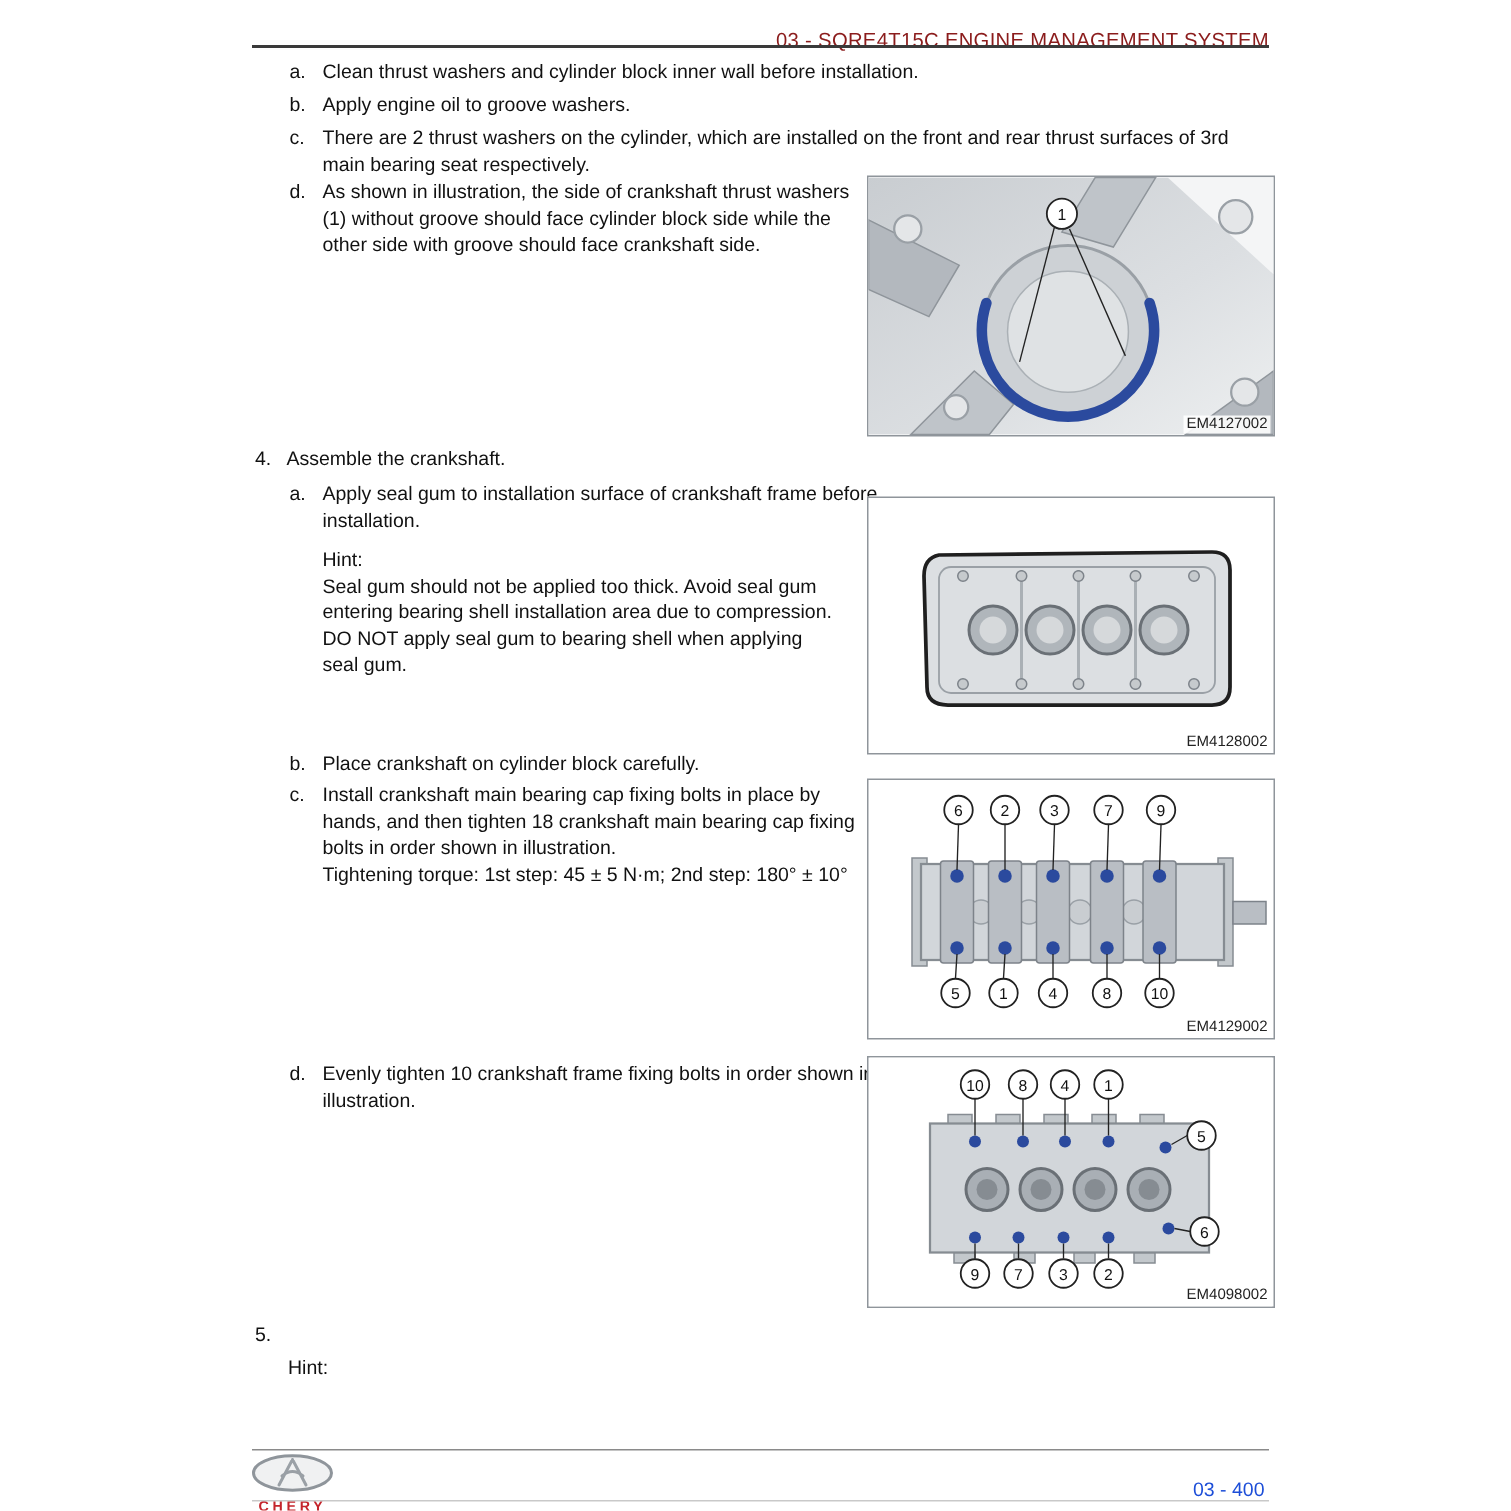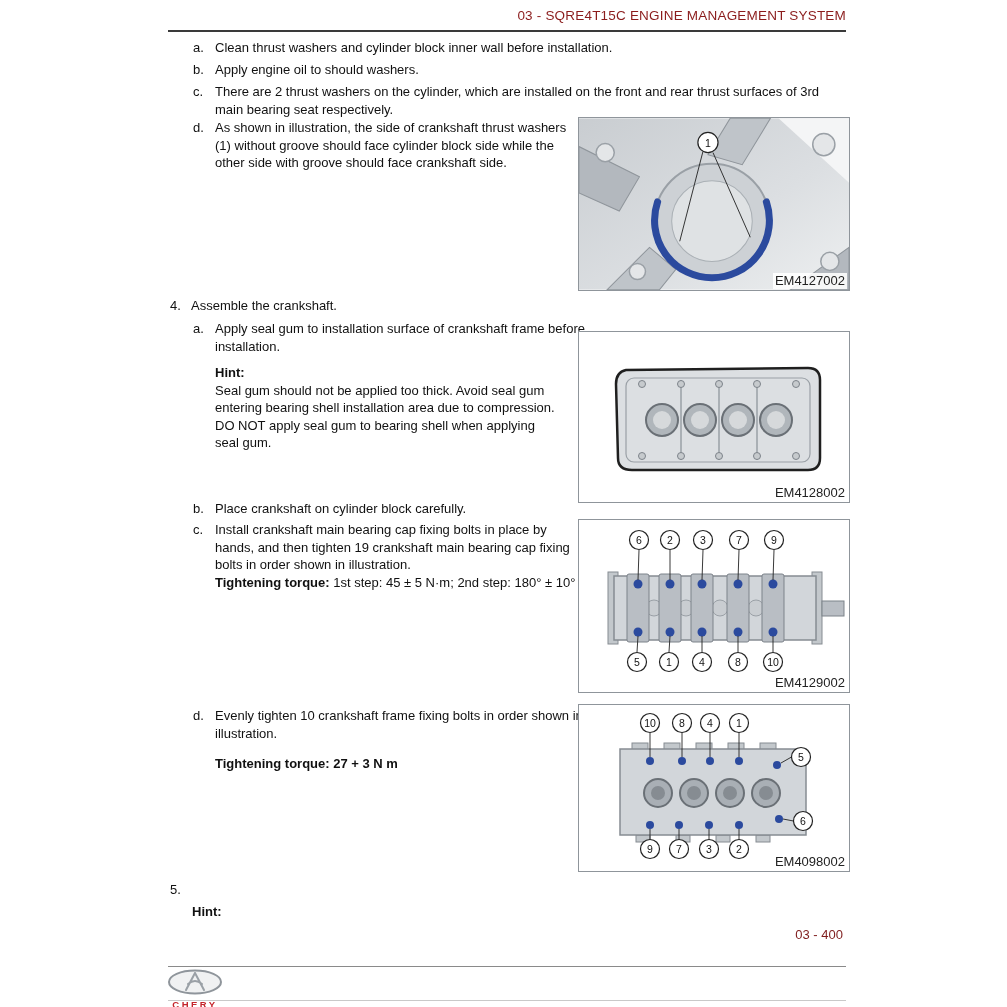--- a/index.html
+++ b/index.html
@@ -3,74 +3,74 @@
 <meta charset="utf-8">
 <style>
   html,body{margin:0;padding:0}
   body{
     width:1007px;height:1007px;background:#ffffff;color:#111;
     font-family:"Liberation Sans",sans-serif;font-size:13px;line-height:1.35;
     position:relative;overflow:hidden;
   }
   .content{position:absolute;left:168px;top:0;width:678px;height:1007px}
   .abs{position:absolute}
-  #header-title{top:7px;left:0;width:678px;text-align:right;color:#8b1c1c;font-size:13.5px;letter-spacing:.2px}
+  #header-title{top:18px;left:0;width:678px;text-align:right;color:#8b1c1c;font-size:13.5px;letter-spacing:.2px}
   #header-rule{top:30px;left:0;width:678px;border-top:2px solid #3a3a3a;height:0}
   .li{display:flex}
   .li .lab{flex:none;width:22px}
   .li .txt{flex:1}
   .step-title{display:flex}
   .step-title .num{flex:none;width:21px}
-  .b{font-weight:bold}
+  .b{font-weight:normal}
   .sub{margin-left:22px}
   .hint-label{margin-top:9px}
   .hint-text{width:347px}
   .torque{width:362px}
   #item-a{top:39px;left:25px;width:648px}
   #item-b{top:61px;left:25px;width:648px}
   #item-c{top:83px;left:25px;width:648px}
   #item-d{top:119px;left:25px;width:392px}
   #step4-title{top:297px;left:2px;width:400px}
   #step4a{top:320px;left:25px;width:392px}
   #step4b{top:500px;left:25px;width:420px}
   #step4c{top:521px;left:25px;width:392px}
   #step4d{top:707px;left:25px;width:392px}
   #step4d .torque{margin-top:13px}
   #step5-title{top:881px;left:2px;width:420px}
   #step5-hint{top:903px;left:24px;width:400px}
   #step5-hint .hint-body{width:388px}
   .fig{position:absolute;border:1px solid #8f959b;background:#fff}
   .fig svg{display:block;width:100%;height:100%}
-  .fig .fig-label{position:absolute;right:2px;bottom:1px;font-size:13px;color:#222;background:rgba(255,255,255,.88);padding:0 2px;line-height:1.2}
+  .fig .fig-label{position:absolute;right:2px;bottom:1px;font-size:10px;color:#222;background:rgba(255,255,255,.88);padding:0 2px;line-height:1.2}
   .fig text{font-family:"Liberation Sans",sans-serif;font-size:10.5px;fill:#111;text-anchor:middle}
   #fig1{left:410px;top:117px;width:270px;height:172px}
   #fig2{left:410px;top:331px;width:270px;height:170px}
   #fig3{left:410px;top:519px;width:270px;height:172px}
   #fig4{left:410px;top:704px;width:270px;height:166px}
   #footer-rule{top:966px;left:0;width:678px;border-top:1px solid #8a8a8a;height:0}
   #bottom-rule{top:1000px;left:0;width:678px;border-top:1px solid #c9c9c9;height:0}
   #logo{left:-6px;top:969px;width:66px;text-align:center}
   #logo .logo-word{font-size:9.5px;font-weight:bold;color:#c4242b;letter-spacing:2.5px;margin-top:-1px}
-  #page-number{top:926px;right:3px;font-size:13px;color:#7f1d1d}
+  #page-number{top:984px;right:3px;font-size:13px;color:#1d4ed8}
 </style>
 </head>
 <body>
 
 <div class="content">
 
   <div id="header-title" class="abs">03 - SQRE4T15C ENGINE MANAGEMENT SYSTEM</div>
   <div id="header-rule" class="abs"></div>
 
   <div id="item-a" class="abs li">
     <span class="lab">a.</span>
     <span class="txt">Clean thrust washers and cylinder block inner wall before installation.</span>
   </div>
   <div id="item-b" class="abs li">
     <span class="lab">b.</span>
-    <span class="txt">Apply engine oil to should washers.</span>
+    <span class="txt">Apply engine oil to groove washers.</span>
   </div>
   <div id="item-c" class="abs li">
     <span class="lab">c.</span>
     <span class="txt">There are 2 thrust washers on the cylinder, which are installed on the front and rear thrust surfaces of 3rd main bearing seat respectively.</span>
   </div>
   <div id="item-d" class="abs li">
     <span class="lab">d.</span>
     <span class="txt">As shown in illustration, the side of crankshaft thrust washers (1) without groove should face cylinder block side while the other side with groove should face crankshaft side.</span>
   </div>
 
@@ -160,21 +160,21 @@
   </div>
 
   <div id="step4b" class="abs li">
     <span class="lab">b.</span>
     <span class="txt">Place crankshaft on cylinder block carefully.</span>
   </div>
 
   <div id="step4c" class="abs">
     <div class="li">
       <span class="lab">c.</span>
-      <span class="txt">Install crankshaft main bearing cap fixing bolts in place by hands, and then tighten 19 crankshaft main bearing cap fixing bolts in order shown in illustration.</span>
+      <span class="txt">Install crankshaft main bearing cap fixing bolts in place by hands, and then tighten 18 crankshaft main bearing cap fixing bolts in order shown in illustration.</span>
     </div>
     <div class="sub torque">
       <span class="b">Tightening torque:</span>
       <span>1st step: 45 ± 5 N·m; 2nd step: 180° ± 10°</span>
     </div>
   </div>
 
   <div id="fig3" class="fig">
     <svg viewBox="0 0 268 172">
       <rect width="268" height="172" fill="#fff"></rect>
@@ -245,21 +245,20 @@
       </g>
     </svg>
     <div class="fig-label">EM4129002</div>
   </div>
 
   <div id="step4d" class="abs">
     <div class="li">
       <span class="lab">d.</span>
       <span class="txt">Evenly tighten 10 crankshaft frame fixing bolts in order shown in illustration.</span>
     </div>
-    <div class="sub torque b">Tightening torque: 27 + 3 N m</div>
   </div>
 
   <div id="fig4" class="fig">
     <svg viewBox="0 0 268 166">
       <rect width="268" height="166" fill="#fff"></rect>
       <g fill="#c3c8cc" stroke="#868c92">
         <rect x="52" y="38" width="16" height="8"></rect>
           <rect x="84" y="38" width="16" height="8"></rect>
         <rect x="116" y="38" width="16" height="8"></rect>
           <rect x="148" y="38" width="16" height="8"></rect>

